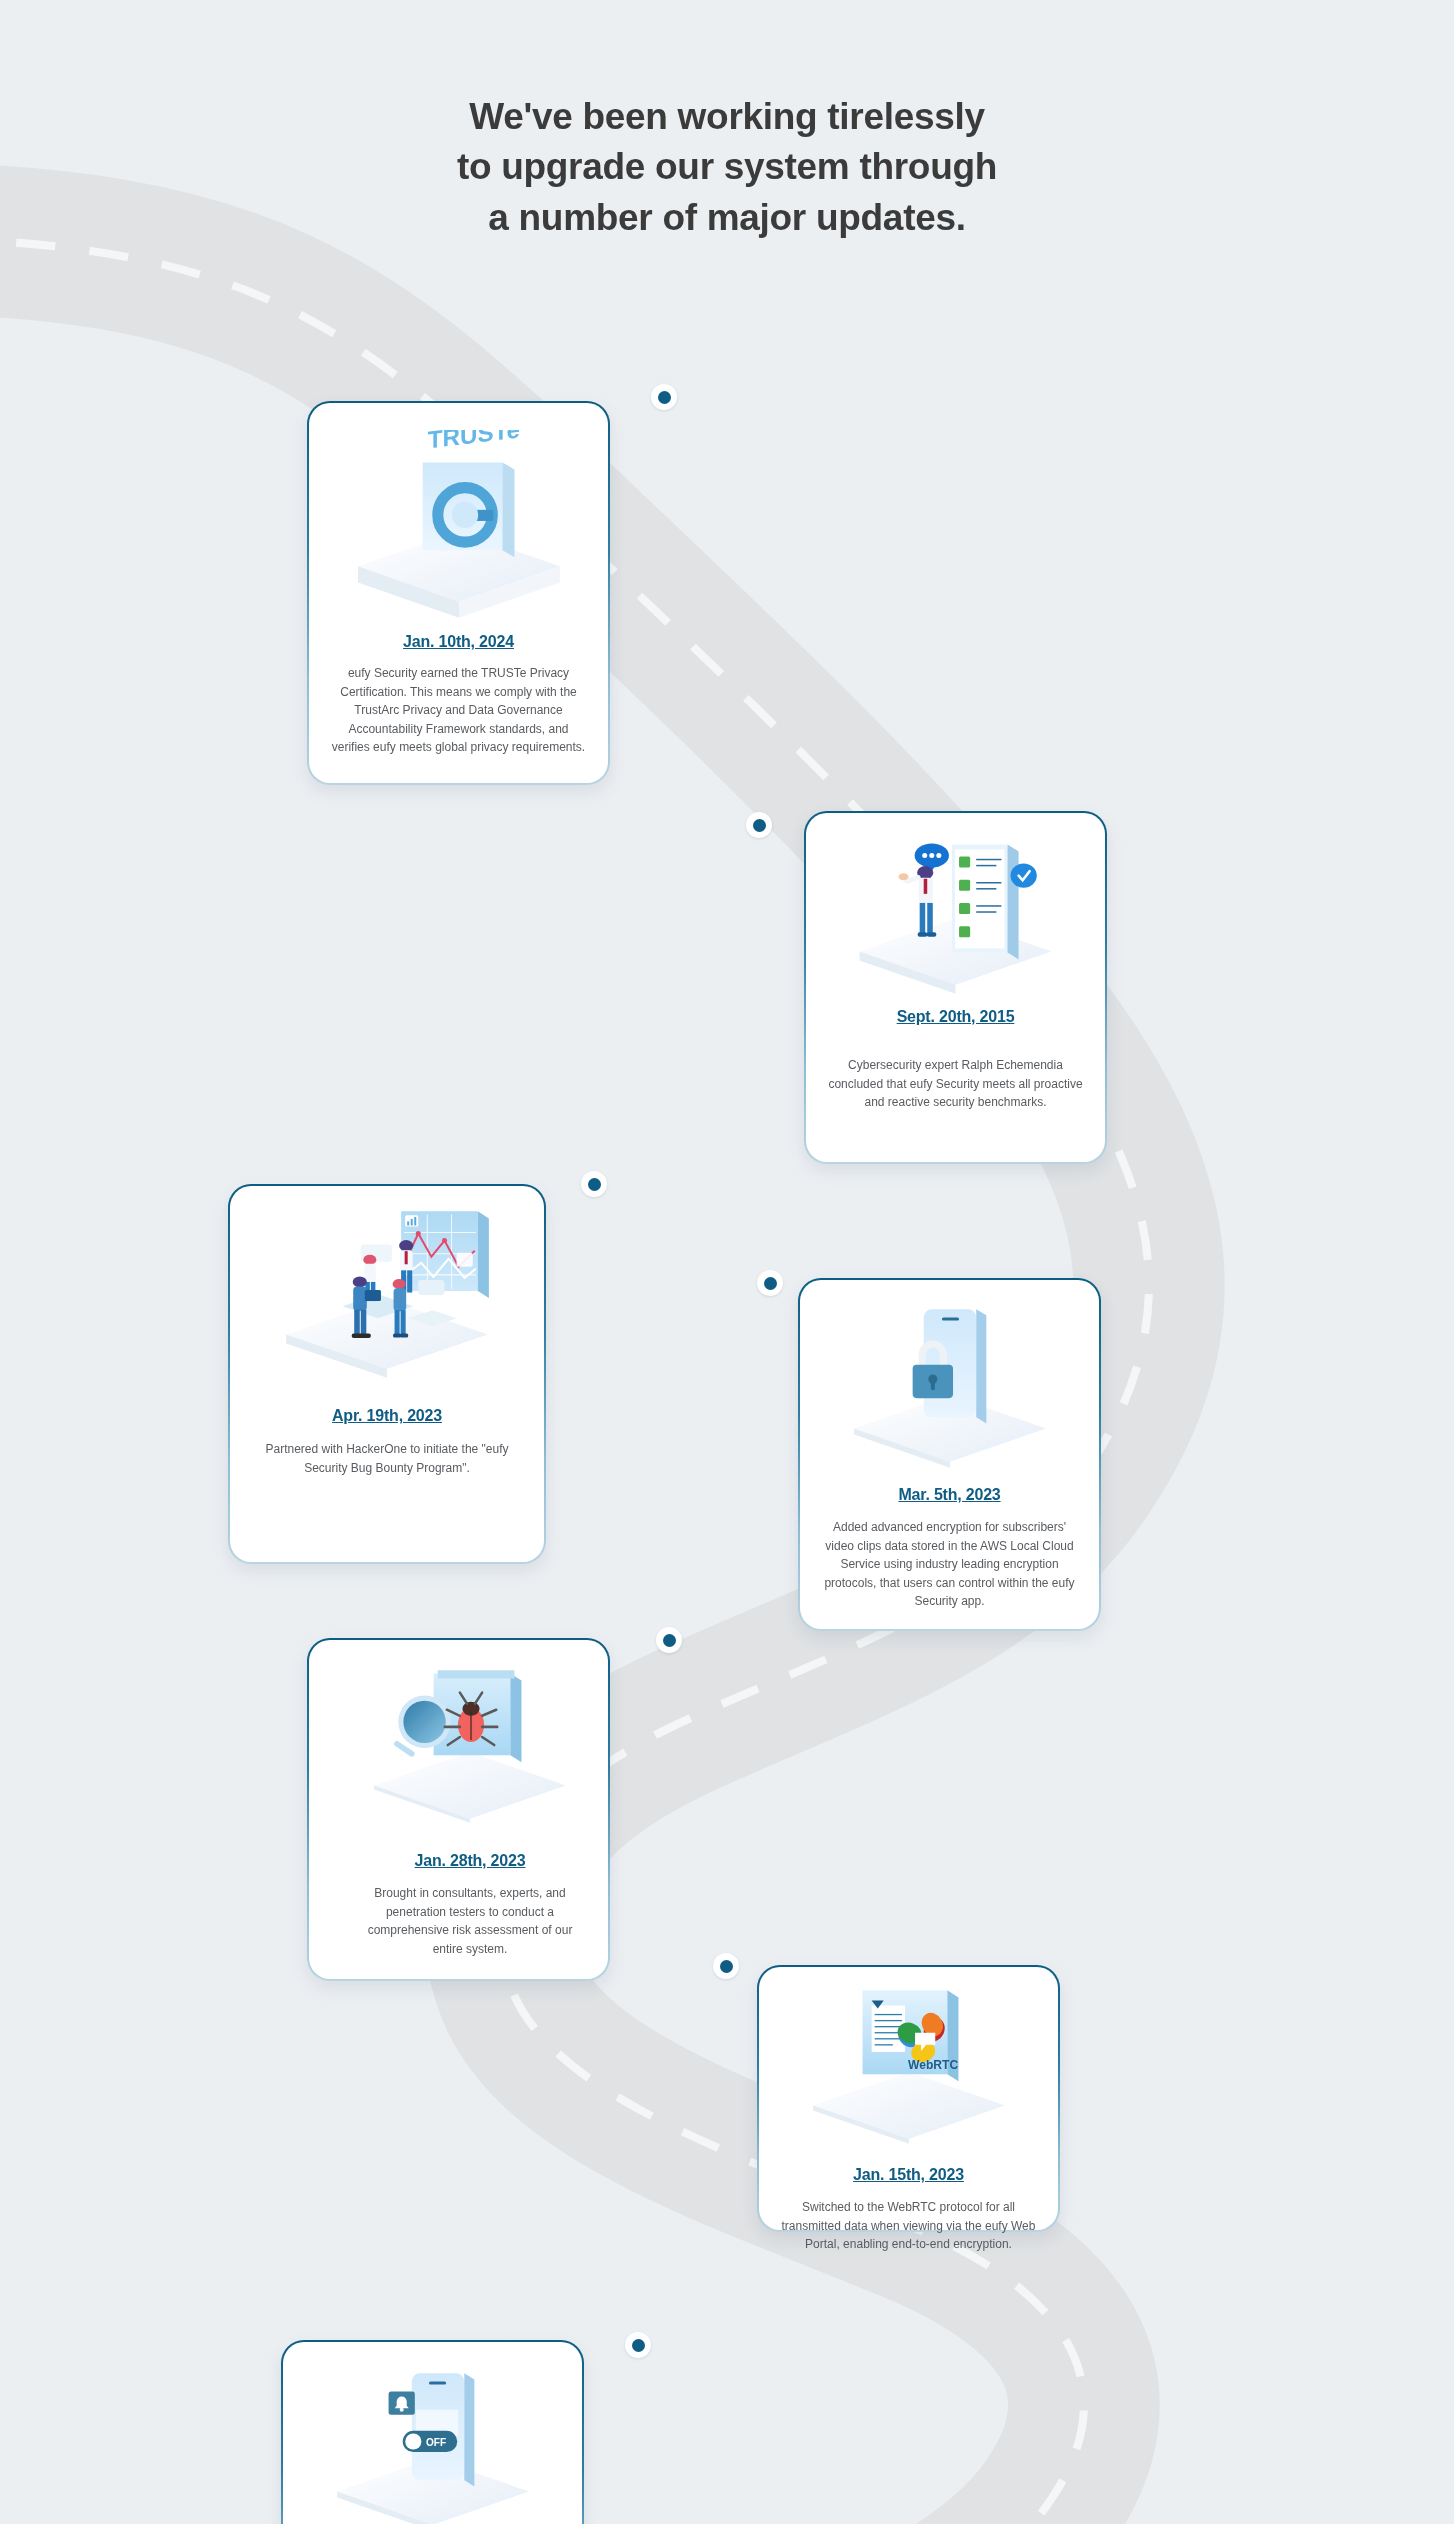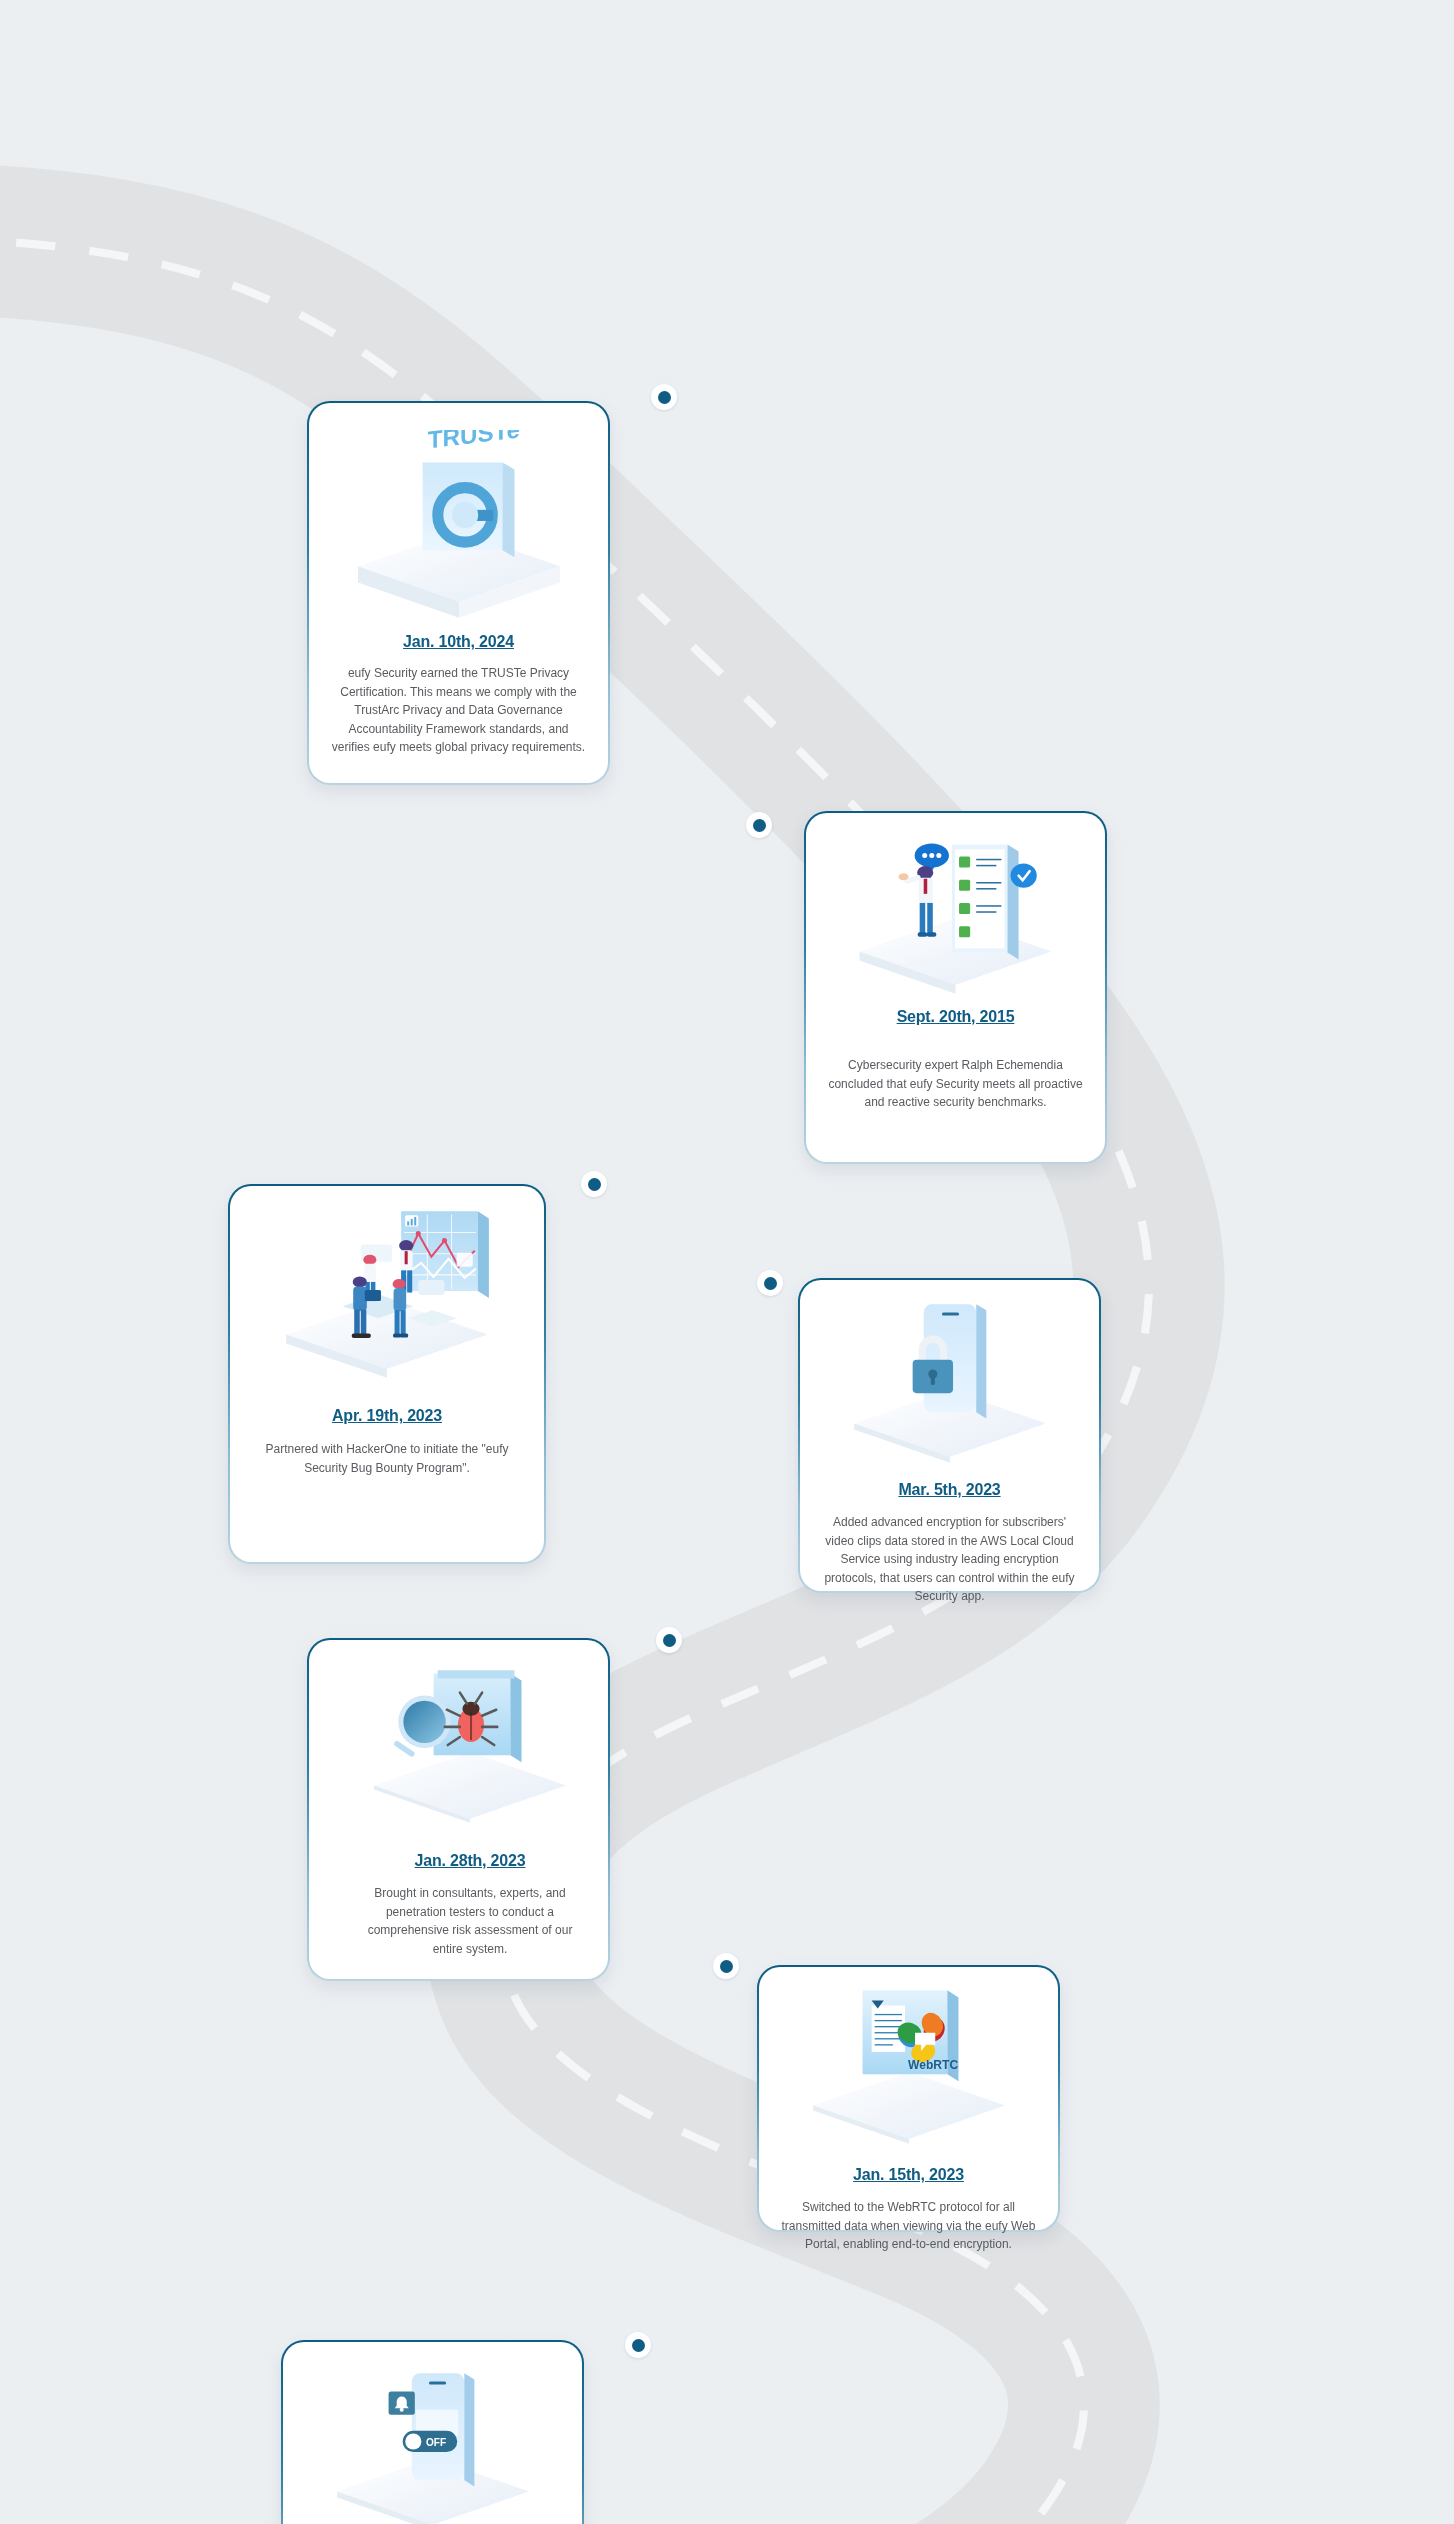--- a/index.html
+++ b/index.html
@@ -123,20 +123,25 @@
                C 2150 4560, 2230 4760, 2060 4980
                C 1880 5210, 1430 5330, 1080 5490
                C 720 5650, 420 5800, -260 6060"></path>
     </defs>
 
     <use href="#roadpath" fill="none" stroke="#e0e2e4" stroke-width="300" stroke-linecap="butt"></use>
 
     <use href="#roadpath" fill="none" stroke="#f5f6f7" stroke-width="16" stroke-dasharray="78 68" stroke-linecap="butt"></use>
   </svg>
 
+  <div class="headline" id="headline-top">
+    <span>We've been working tirelessly</span>
+    <span>to upgrade our system through</span>
+    <span>a number of major updates.</span>
+  </div>
 
   <div class="card" style="left:307px; top:401px; width:303px; height:384px;">
     <div class="card-art" style="height:207px; margin-top:12px;">
       <svg width="222" height="192" viewBox="0 0 440 380">
         <defs>
           <linearGradient id="plat1" x1="0" y1="0" x2="1" y2="1">
             <stop offset="0" stop-color="#ffffff"></stop>
               <stop offset="1" stop-color="#e5edf7"></stop>
           </linearGradient>
           <linearGradient id="card1" x1="0" y1="0" x2="0" y2="1">
@@ -296,21 +301,21 @@
           <rect x="256" y="262" width="16" height="8" rx="3" fill="#1b4f7d"></rect>
         </g>
         <polygon points="320,216 368,232 320,248 272,232" fill="#e8f2f9"></polygon>
       </svg>
     </div>
     <div class="card-date" style="margin-top:29px;">Apr. 19th, 2023</div>
     <div class="card-desc" style="margin-top:15px;">Partnered with HackerOne to initiate the "eufy Security Bug Bounty Program".</div>
   </div>
   <div class="dot" style="left:581px; top:1171px;"></div>
 
-  <div class="card" style="left:798px; top:1278px; width:303px; height:315px;">
+  <div class="card" style="left:798px; top:1278px; width:303px; height:353px;">
     <div class="card-art" style="height:177px; margin-top:11px;">
       <svg width="212" height="172" viewBox="0 0 420 340">
         <defs>
           <linearGradient id="plat4" x1="0" y1="0" x2="1" y2="1">
             <stop offset="0" stop-color="#ffffff"></stop>
               <stop offset="1" stop-color="#e5edf7"></stop>
           </linearGradient>
           <linearGradient id="ph4" x1="0" y1="0" x2="0" y2="1">
             <stop offset="0" stop-color="#cfe8fb"></stop>
               <stop offset="1" stop-color="#e9f5ff"></stop>

